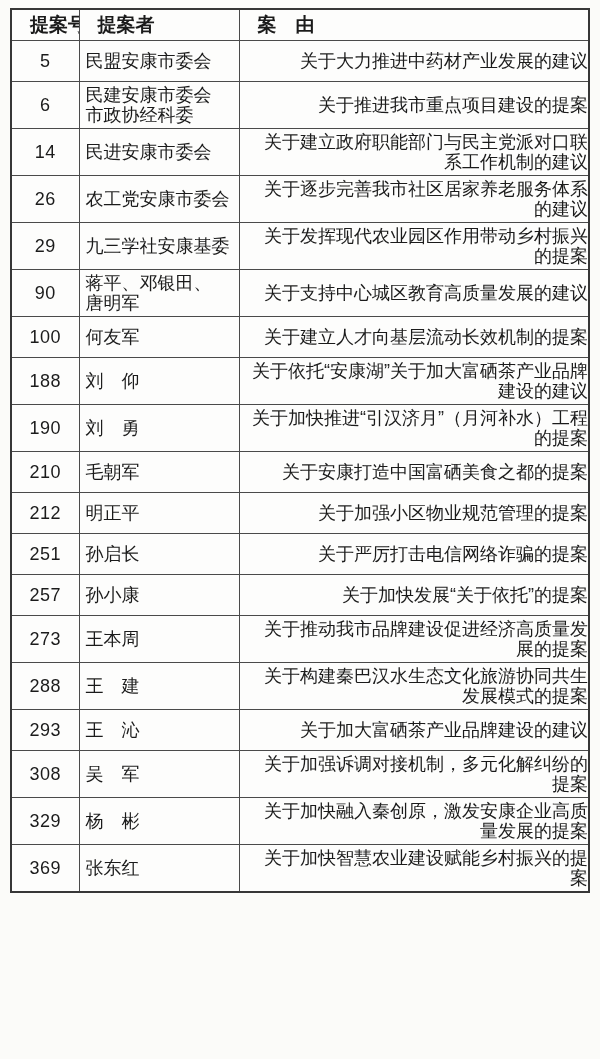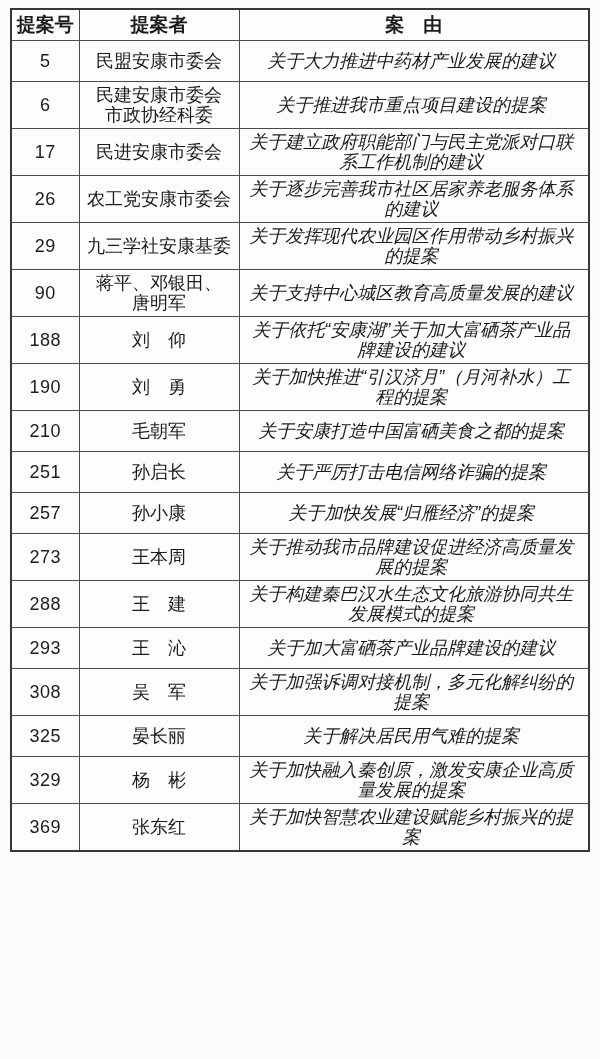--- a/index.html
+++ b/index.html
@@ -29,43 +29,41 @@
   .proposal-table th,
   .proposal-table td {
     border: 1px solid #4a4a4a;
     vertical-align: middle;
     overflow: hidden;
   }
   .proposal-table th {
     height: 28px;
     font-size: 19px;
     font-weight: bold;
-    text-align: center;
+    text-align: left;
     white-space: nowrap;
-    padding: 1px 2px;
+    padding: 1px 18px;
   }
   .proposal-table td {
     font-size: 18px;
     line-height: 20px;
     padding: 3px 6px;
     height: 34px; 
   }
   td.cell-no {
     text-align: center;
     letter-spacing: 0.5px;
   }
   td.cell-proposer {
-    text-align: center;
     white-space: pre-line; 
   }
   td.cell-reason {
-    text-align: center;
+    text-align: right;
     padding-left: 7px;
-    padding-right: 12px;
-    font-style: italic;
+    padding-right: 0;
   }
   col.col-no { width: 68px; }
   col.col-proposer { width: 160px; }
   col.col-reason { width: 350px; }
 </style>
 </head>
 <body>
 
 <div class="table-wrap">
   <table class="proposal-table">
@@ -89,21 +87,21 @@
   </tr>
 
   <tr>
     <td class="cell-no">6</td>
     <td class="cell-proposer">民建安康市委会
 市政协经科委</td>
     <td class="cell-reason">关于推进我市重点项目建设的提案</td>
   </tr>
 
   <tr>
-    <td class="cell-no">17</td>
+    <td class="cell-no">14</td>
     <td class="cell-proposer">民进安康市委会</td>
     <td class="cell-reason">关于建立政府职能部门与民主党派对口联系工作机制的建议</td>
   </tr>
 
   <tr>
     <td class="cell-no">26</td>
     <td class="cell-proposer">农工党安康市委会</td>
     <td class="cell-reason">关于逐步完善我市社区居家养老服务体系的建议</td>
   </tr>
 
@@ -114,51 +112,61 @@
   </tr>
 
   <tr>
     <td class="cell-no">90</td>
     <td class="cell-proposer">蒋平、邓银田、
 唐明军</td>
     <td class="cell-reason">关于支持中心城区教育高质量发展的建议</td>
   </tr>
 
 
+  <tr>
+    <td class="cell-no">100</td>
+    <td class="cell-proposer">何友军</td>
+    <td class="cell-reason">关于建立人才向基层流动长效机制的提案</td>
+  </tr>
 
 
   <tr>
     <td class="cell-no">188</td>
     <td class="cell-proposer">刘　仰</td>
     <td class="cell-reason">关于依托“安康湖”关于加大富硒茶产业品牌建设的建议</td>
   </tr>
 
   <tr>
     <td class="cell-no">190</td>
     <td class="cell-proposer">刘　勇</td>
     <td class="cell-reason">关于加快推进“引汉济月”（月河补水）工程的提案</td>
   </tr>
 
   <tr>
     <td class="cell-no">210</td>
     <td class="cell-proposer">毛朝军</td>
     <td class="cell-reason">关于安康打造中国富硒美食之都的提案</td>
   </tr>
 
+  <tr>
+    <td class="cell-no">212</td>
+    <td class="cell-proposer">明正平</td>
+    <td class="cell-reason">关于加强小区物业规范管理的提案</td>
+  </tr>
 
   <tr>
     <td class="cell-no">251</td>
     <td class="cell-proposer">孙启长</td>
     <td class="cell-reason">关于严厉打击电信网络诈骗的提案</td>
   </tr>
 
   <tr>
     <td class="cell-no">257</td>
     <td class="cell-proposer">孙小康</td>
-    <td class="cell-reason">关于加快发展“归雁经济”的提案</td>
+    <td class="cell-reason">关于加快发展“关于依托”的提案</td>
   </tr>
 
   <tr>
     <td class="cell-no">273</td>
     <td class="cell-proposer">王本周</td>
     <td class="cell-reason">关于推动我市品牌建设促进经济高质量发展的提案</td>
   </tr>
 
   <tr>
     <td class="cell-no">288</td>
@@ -171,25 +179,20 @@
     <td class="cell-proposer">王　沁</td>
     <td class="cell-reason">关于加大富硒茶产业品牌建设的建议</td>
   </tr>
 
   <tr>
     <td class="cell-no">308</td>
     <td class="cell-proposer">吴　军</td>
     <td class="cell-reason">关于加强诉调对接机制，多元化解纠纷的提案</td>
   </tr>
 
-  <tr>
-    <td class="cell-no">325</td>
-    <td class="cell-proposer">晏长丽</td>
-    <td class="cell-reason">关于解决居民用气难的提案</td>
-  </tr>
 
   <tr>
     <td class="cell-no">329</td>
     <td class="cell-proposer">杨　彬</td>
     <td class="cell-reason">关于加快融入秦创原，激发安康企业高质量发展的提案</td>
   </tr>
 
 
   <tr>
     <td class="cell-no">369</td>

